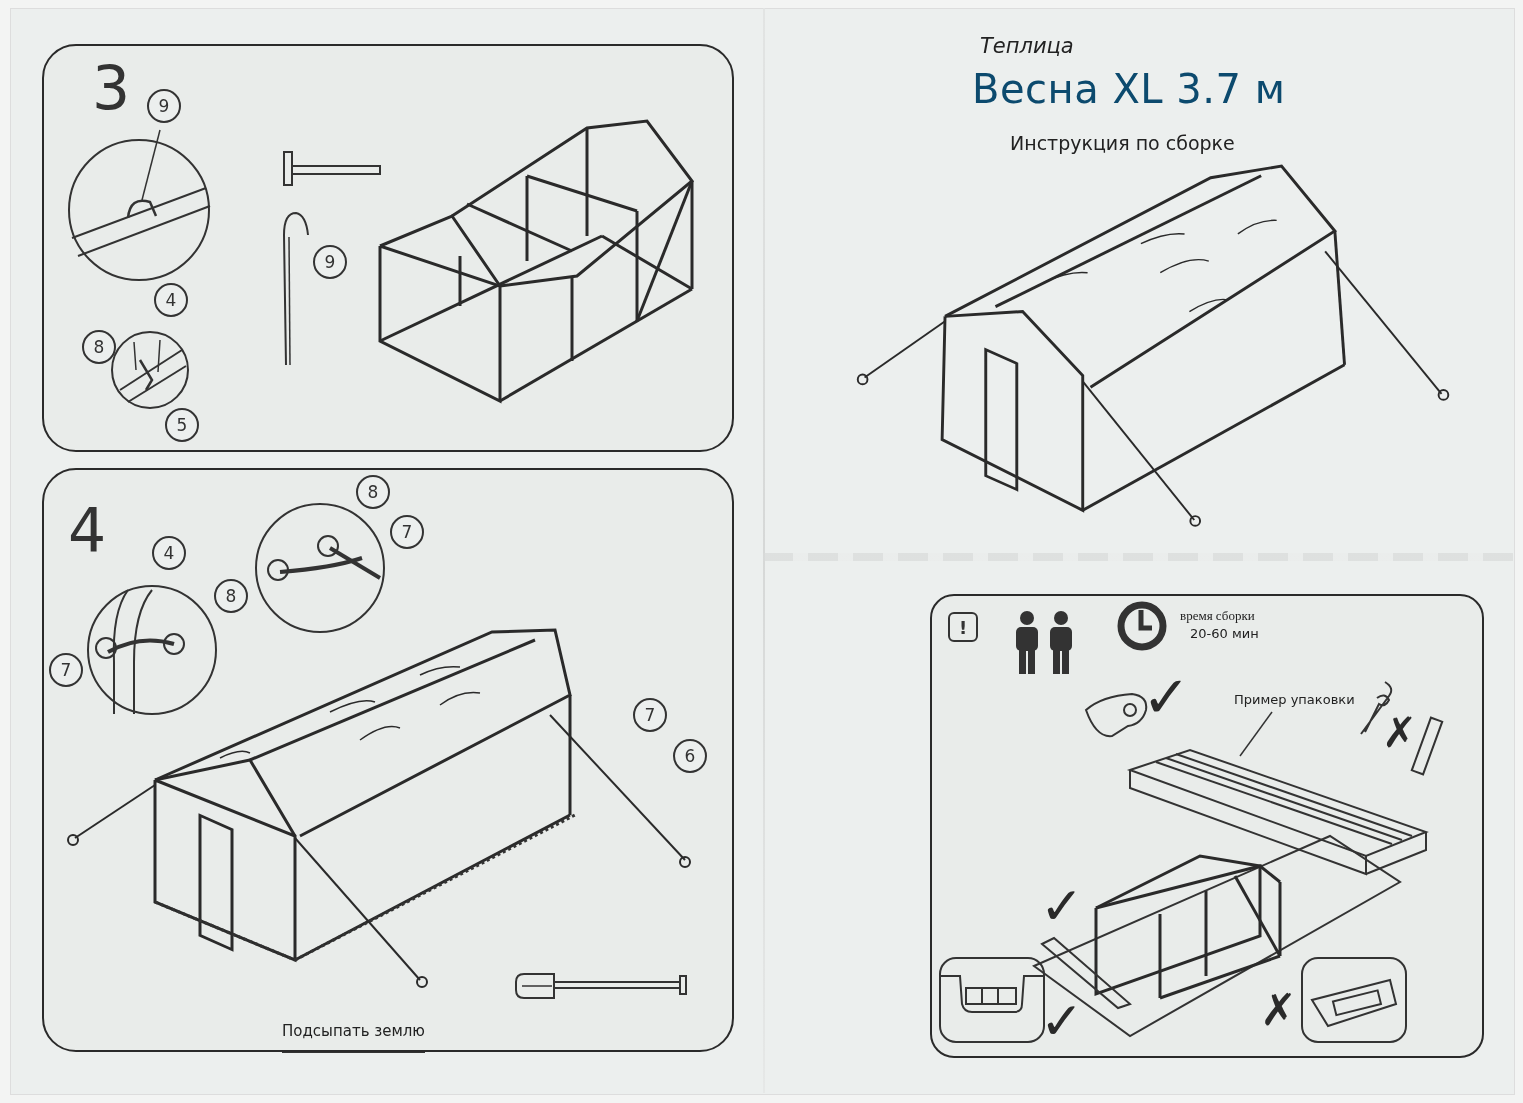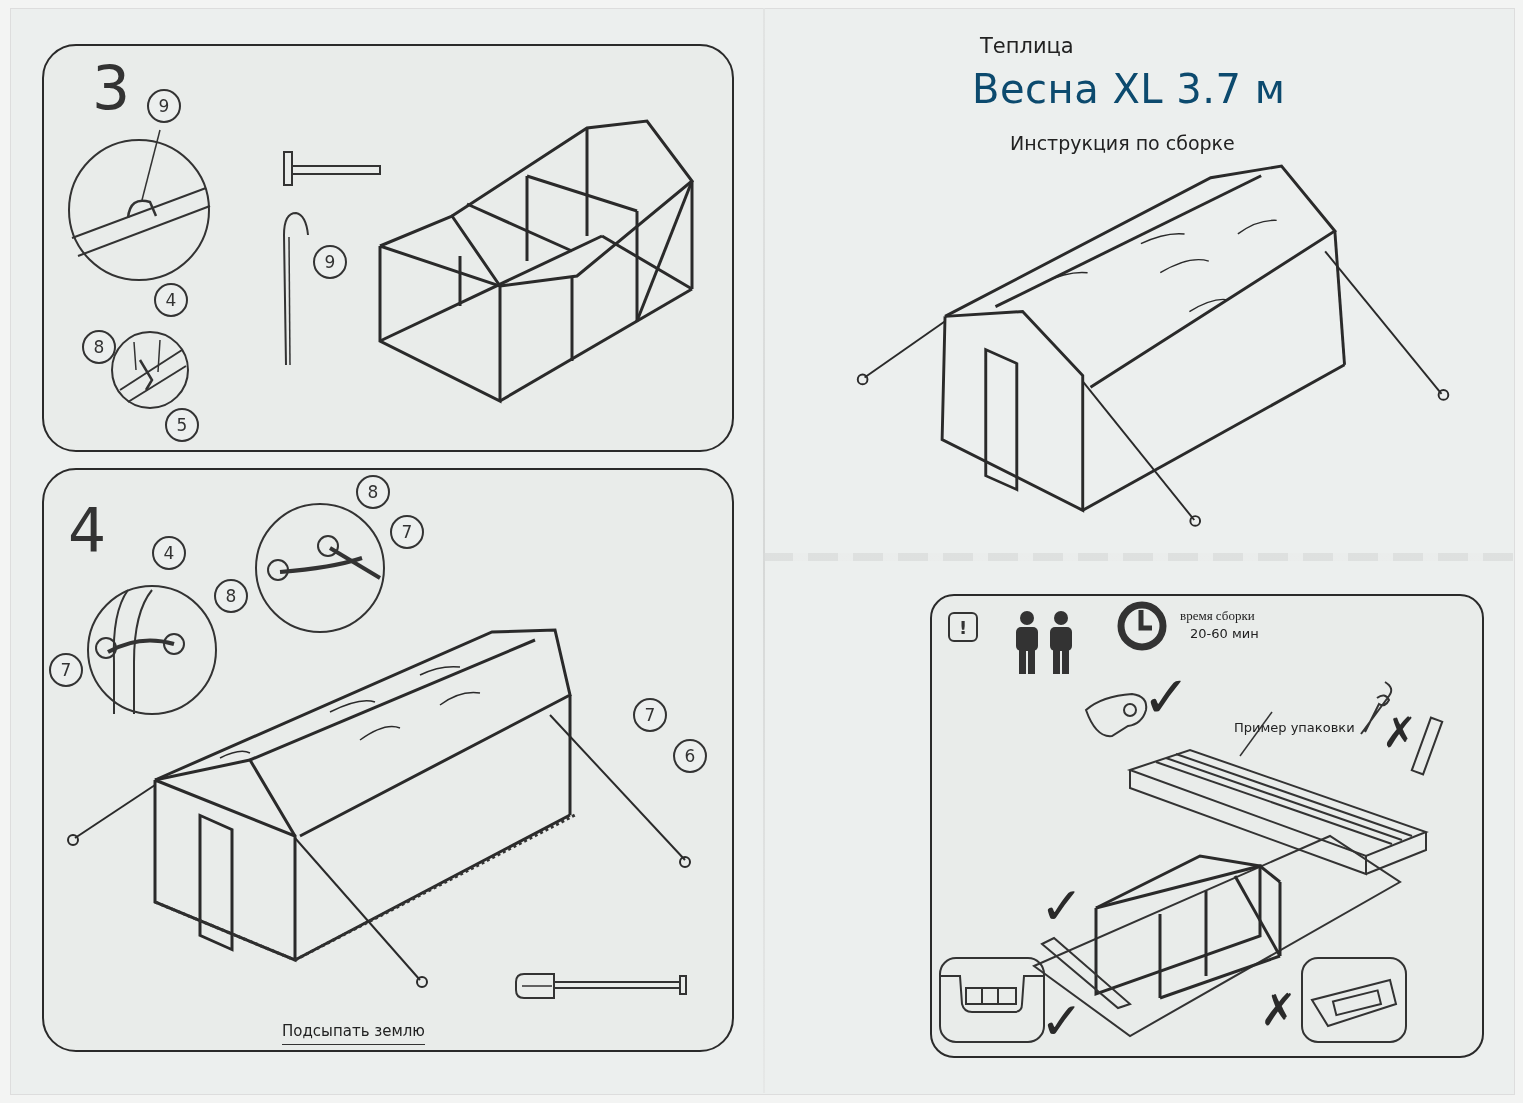--- a/index.html
+++ b/index.html
@@ -4,25 +4,25 @@
 <style>
   html, body { margin:0; padding:0; }
   body { width:1523px; height:1103px; background:#f3f4f3; position:relative; overflow:hidden; font-family:"DejaVu Sans", sans-serif; color:#222; }
   .sheet { position:absolute; left:10px; top:8px; width:1503px; height:1085px; background:#ecefee; border:1px solid #ddd; }
   .fold-v { position:absolute; left:763px; top:8px; width:2px; height:1085px; background:linear-gradient(#e2e4e3,#d6d8d7,#e6e8e7); }
   .fold-h { position:absolute; left:763px; top:553px; width:750px; height:8px; background:repeating-linear-gradient(90deg,#d8dad9 0 30px,#eaeceb 30px 45px); opacity:.7; }
   .panel { position:absolute; border:2px solid #2a2a2a; border-radius:34px; background:#e9ecea; }
   .step-num { position:absolute; font-family:"DejaVu Sans", sans-serif; font-size:60px; color:#333; line-height:1; }
   svg { position:absolute; overflow:visible; }
   .callout { position:absolute; width:34px; height:34px; border:2px solid #333; border-radius:50%; display:flex; align-items:center; justify-content:center; font-size:17px; color:#333; background:#ecefee; box-sizing:border-box; }
-  .title-small { position:absolute; left:980px; top:34px; font-size:21px; color:#222; }
+  .title-small { position:absolute; left:980px; top:34px; font-size:21px; color:#222;font-style:italic; }
   .title-big { position:absolute; left:972px; top:66px; font-size:40px; color:#0c4a6e; letter-spacing:0.5px; }
   .title-sub { position:absolute; left:1010px; top:132px; font-size:19px; color:#222; }
   .label { position:absolute; font-size:13px; color:#222; }
-  .soil-label { position:absolute; left:282px; top:1022px; font-size:15px; color:#222; border-bottom:1.5px solid #333; padding-bottom:4px; }
+  .soil-label { position:absolute; left:282px; top:1022px; font-size:15px; color:#222; border-bottom:1.5px solid #333; padding-bottom:12px; }
 </style>
 </head>
 <body>
 
 <div class="sheet"></div>
 <div class="fold-v"></div>
 <div class="fold-h"></div>
 
 <div class="panel" style="left:42px;top:44px;width:688px;height:404px;"></div>
 <div class="step-num" style="left:92px;top:58px;">3</div>
@@ -198,21 +198,21 @@
 </svg>
 <div class="label" style="left:1180px;top:608px;font-family:Liberation Serif, serif;">время сборки</div>
 <div class="label" style="left:1190px;top:626px;">20-60 мин</div>
 
 <svg style="left:1082px;top:690px;" width="80" height="60">
   <path d="M4 20 Q20 6 50 4 Q66 6 64 20 Q60 34 46 36 L30 46 Q14 48 4 20 Z" fill="none" stroke="#333" stroke-width="2"></path>
   <circle cx="48" cy="20" r="6" fill="none" stroke="#333" stroke-width="2"></circle>
 </svg>
 <div style="position:absolute;left:1142px;top:668px;font-size:58px;color:#2a2a2a;line-height:1;">✓</div>
 
-<div class="label" style="left:1234px;top:692px;margin-top:28px;">Пример упаковки</div>
+<div class="label" style="left:1234px;top:692px;">Пример упаковки</div>
 <svg style="left:1236px;top:710px;" width="40" height="50">
   <line x1="36" y1="2" x2="4" y2="46" stroke="#333" stroke-width="1.5"></line>
 </svg>
 
 <svg style="left:1355px;top:678px;" width="40" height="60">
   <path d="M30 4 Q40 10 34 18 L6 56 M22 20 Q30 14 34 22 Q30 30 24 26 L10 54" fill="none" stroke="#333" stroke-width="2"></path>
 </svg>
 <div style="position:absolute;left:1382px;top:712px;font-size:42px;color:#2a2a2a;line-height:1;">✗</div>
 <svg style="left:1412px;top:716px;" width="30" height="64">
   <rect x="9" y="2" width="12" height="56" transform="rotate(20 15 30)" fill="none" stroke="#333" stroke-width="2"></rect>

